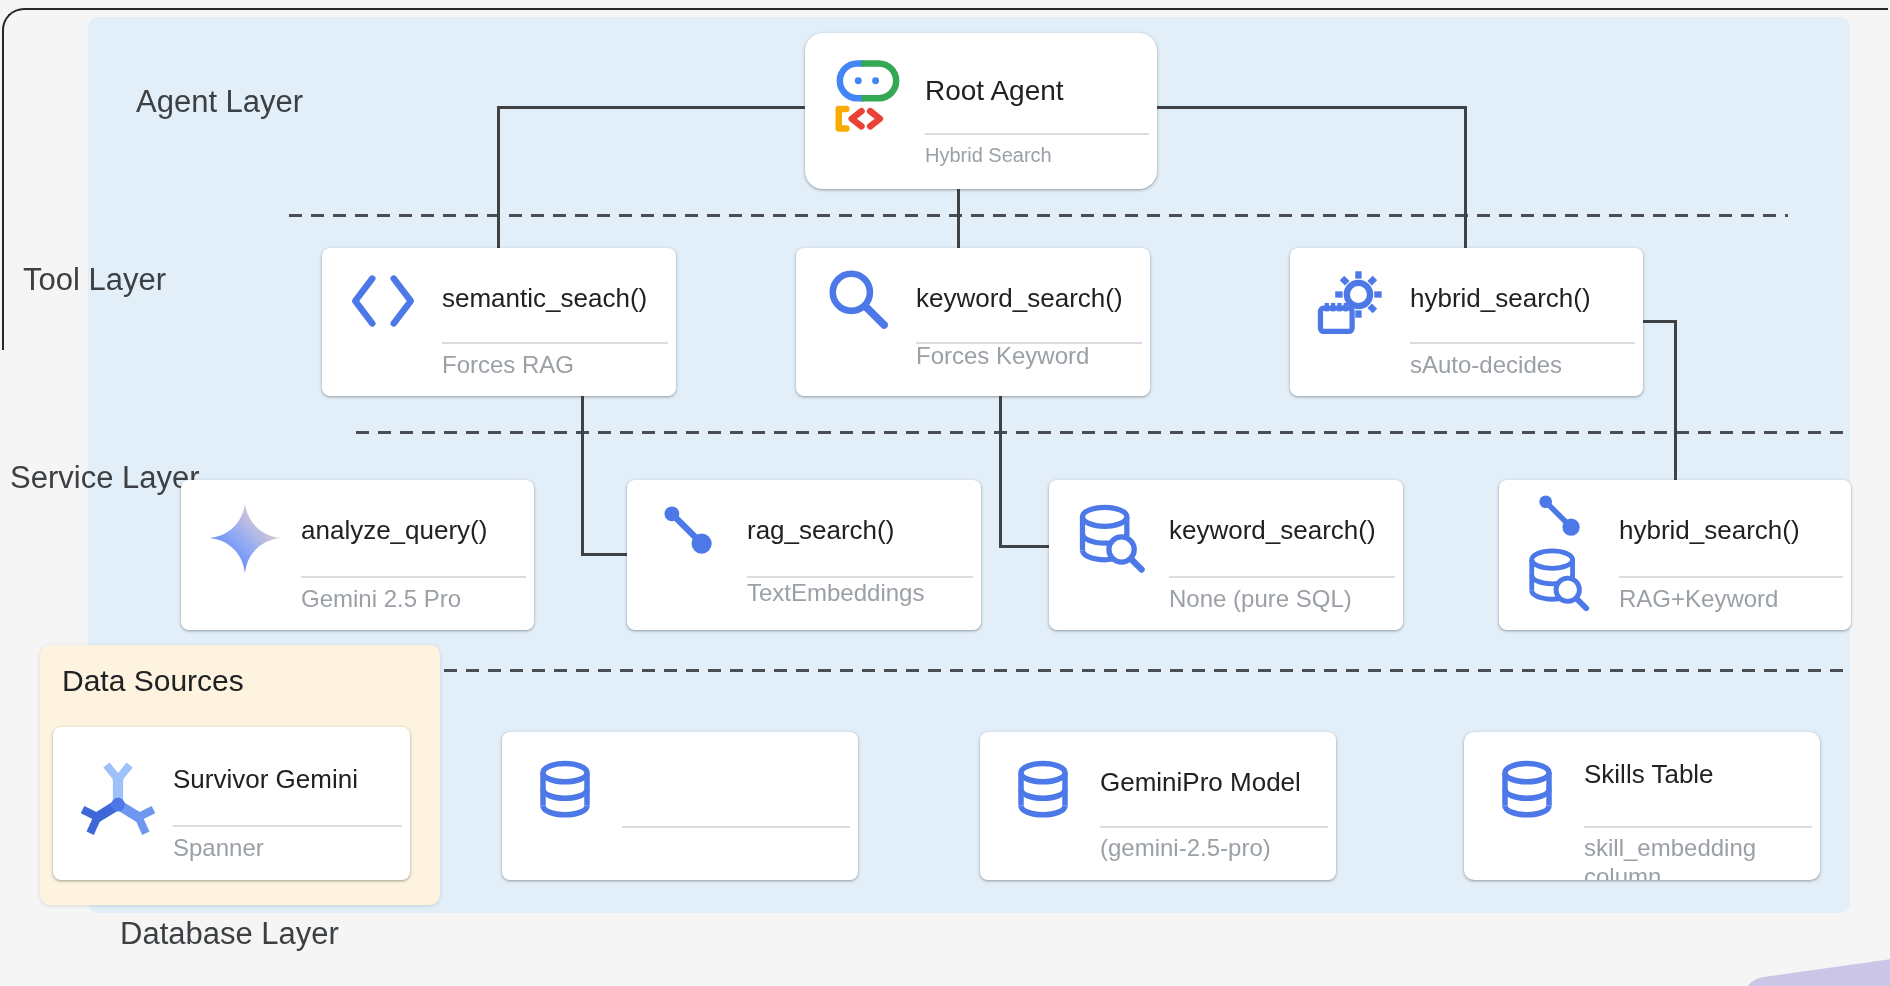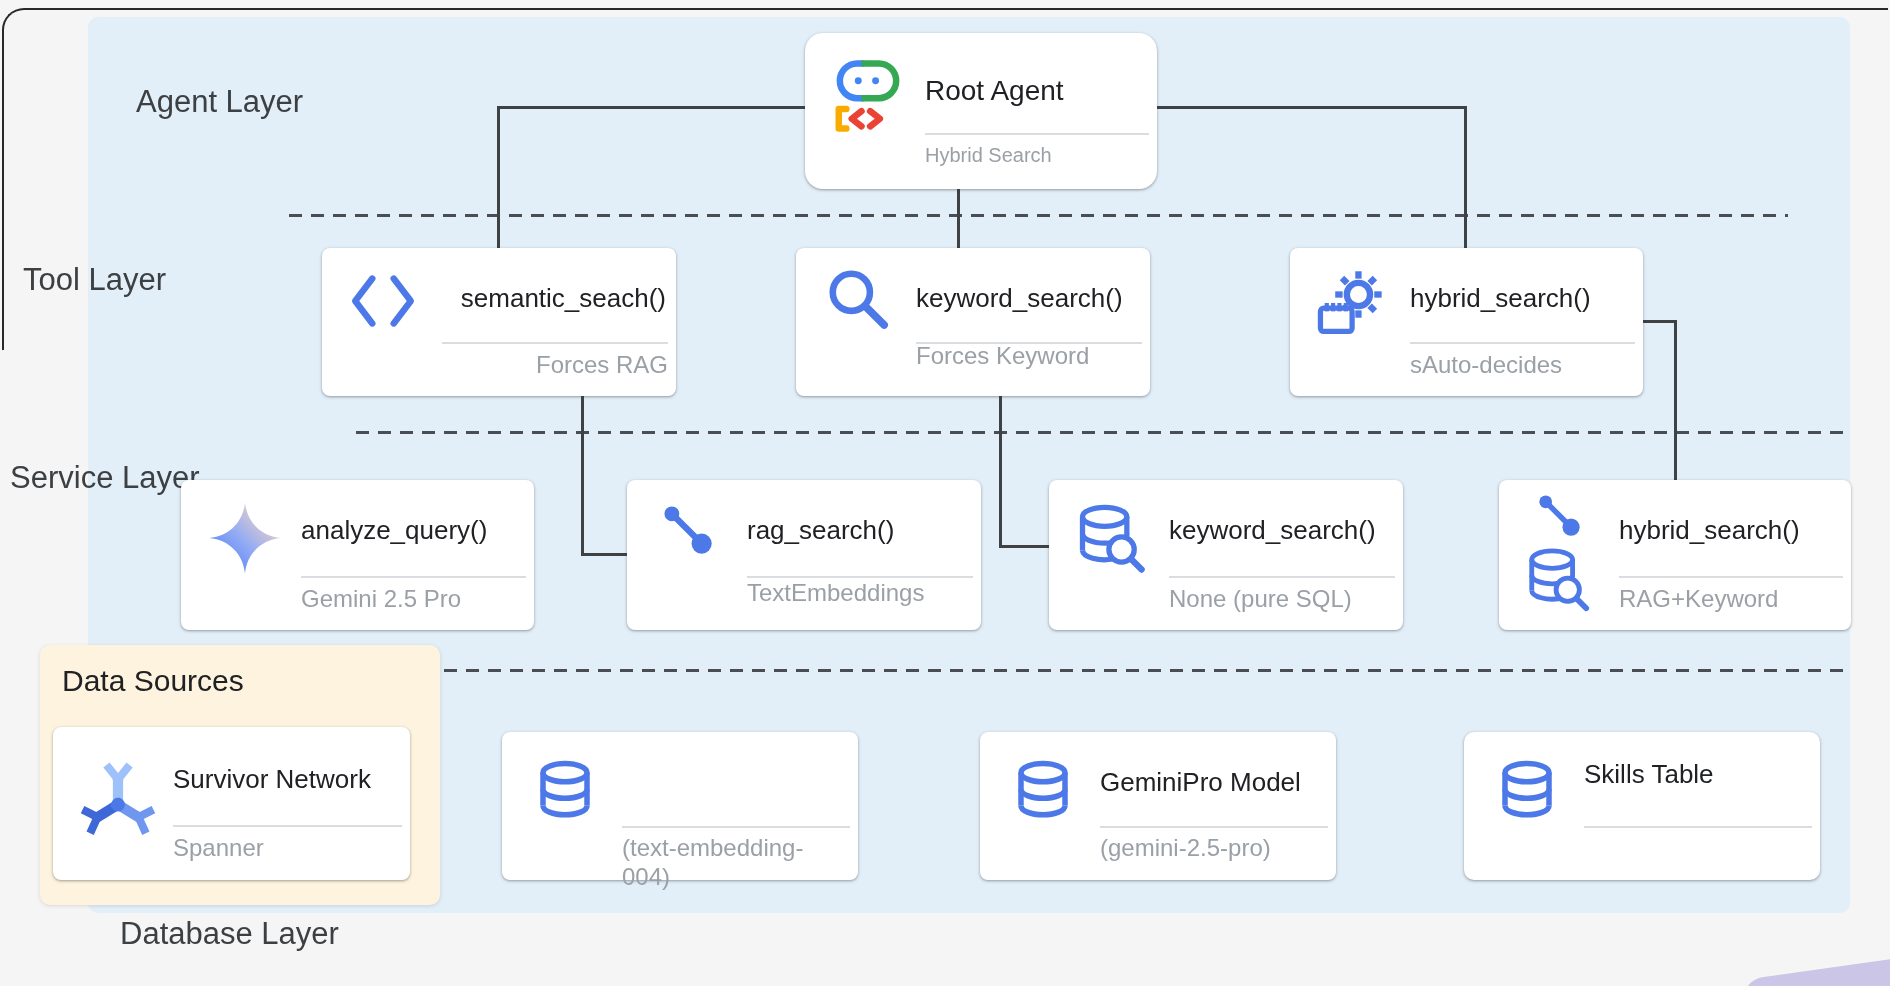--- a/index.html
+++ b/index.html
@@ -104,21 +104,21 @@
       <path d="M16,48 H9 V66 H16" stroke="#f9ab00" stroke-width="6" stroke-linecap="round" stroke-linejoin="round"></path>
       <path d="M30,50 L21,57 L30,64" stroke="#ea4335" stroke-width="6" stroke-linecap="round" stroke-linejoin="round"></path>
       <path d="M38,50 L47,57 L38,64" stroke="#ea4335" stroke-width="6" stroke-linecap="round" stroke-linejoin="round"></path>
     </svg>
   </span>
   <div class="title" style="top:40px;font-size:28px;">Root Agent</div>
   <div class="divider" style="top:100px;"></div>
   <div class="sub" style="top:110px;font-size:20px;">Hybrid Search</div>
 </div>
 
-<div class="card" style="left:322px;top:248px;width:354px;height:148px;text-align:right;">
+<div class="card" style="left:322px;top:248px;width:354px;height:148px;">
   <span class="icon" style="left:22px;top:22px;">
     <svg width="78" height="62" viewBox="0 0 72 58" fill="none" stroke="#4d79e8" stroke-width="6" stroke-linecap="round" stroke-linejoin="round">
       <path d="M26,8 L10,29 L26,50"></path>
       <path d="M46,8 L62,29 L46,50"></path>
     </svg>
   </span>
   <div class="title" style="top:34px;">semantic_seach()</div>
   <div class="divider" style="top:94px;"></div>
   <div class="sub" style="top:103px;">Forces RAG</div>
 </div>
@@ -236,37 +236,36 @@
     <svg width="82" height="82" viewBox="0 0 72 72" fill="none" stroke-linecap="square">
       <path d="M36,40 L36,18" stroke="#9ec1f9" stroke-width="9"></path>
       <path d="M36,18 L28,8 M36,18 L44,8" stroke="#9ec1f9" stroke-width="7"></path>
       <path d="M36,40 L18,51" stroke="#3e68d8" stroke-width="9"></path>
       <path d="M18,51 L8,46 M18,51 L13,62" stroke="#3e68d8" stroke-width="7"></path>
       <path d="M36,40 L54,51" stroke="#6f97f0" stroke-width="9"></path>
       <path d="M54,51 L64,46 M54,51 L59,62" stroke="#6f97f0" stroke-width="7"></path>
       <circle cx="36" cy="40" r="6" fill="#4d79e8" stroke="none"></circle>
     </svg>
   </span>
-  <div class="title" style="top:36px;">Survivor Network</div>
+  <div class="title" style="top:36px;">Survivor Gemini</div>
   <div class="divider" style="top:98px;"></div>
   <div class="sub" style="top:107px;">Spanner</div>
 </div>
 
 <div class="card" style="left:502px;top:732px;width:356px;height:148px;">
   <span class="icon" style="left:30px;top:26px;">
     <svg width="66" height="66" viewBox="0 0 72 72" fill="none" stroke="#4d79e8" stroke-width="6">
       <ellipse cx="36" cy="16" rx="24" ry="10"></ellipse>
       <path d="M12,16 L12,52"></path>
         <path d="M60,16 L60,52"></path>
       <path d="M12,34 A24,10 0 0 0 60,34"></path>
       <path d="M12,52 A24,10 0 0 0 60,52"></path>
     </svg>
   </span>
   <div class="divider" style="top:94px;"></div>
-  <div class="sub" style="top:102px;">(text-embedding-004)</div>
 </div>
 
 <div class="card" style="left:980px;top:732px;width:356px;height:148px;">
   <span class="icon" style="left:30px;top:26px;">
     <svg width="66" height="66" viewBox="0 0 72 72" fill="none" stroke="#4d79e8" stroke-width="6">
       <ellipse cx="36" cy="16" rx="24" ry="10"></ellipse>
       <path d="M12,16 L12,52"></path>
         <path d="M60,16 L60,52"></path>
       <path d="M12,34 A24,10 0 0 0 60,34"></path>
       <path d="M12,52 A24,10 0 0 0 60,52"></path>
@@ -282,15 +281,16 @@
     <svg width="66" height="66" viewBox="0 0 72 72" fill="none" stroke="#4d79e8" stroke-width="6">
       <ellipse cx="36" cy="16" rx="24" ry="10"></ellipse>
       <path d="M12,16 L12,52"></path>
         <path d="M60,16 L60,52"></path>
       <path d="M12,34 A24,10 0 0 0 60,34"></path>
       <path d="M12,52 A24,10 0 0 0 60,52"></path>
     </svg>
   </span>
   <div class="title" style="top:26px;">Skills Table</div>
   <div class="divider" style="top:94px;"></div>
+  <div class="sub" style="top:102px;">skill_embedding column</div>
 </div>
 
 <div class="wedge" style="left:1742px;top:962px;width:260px;height:52px;"></div>
 
 </body></html>

